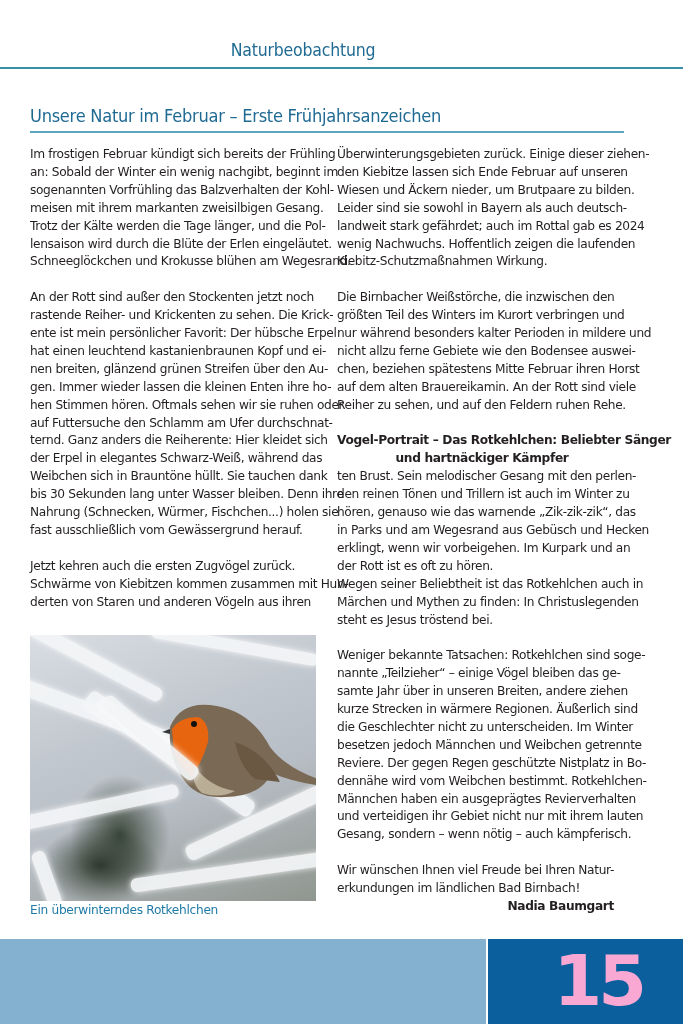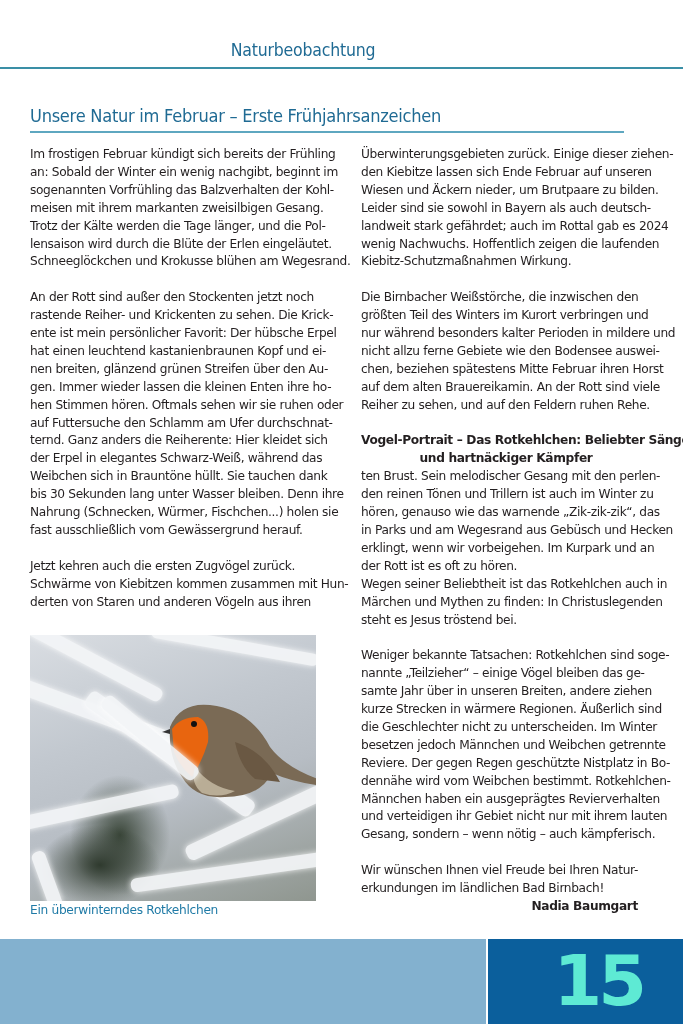--- a/index.html
+++ b/index.html
@@ -32,21 +32,21 @@
   }
   .col {
     position: absolute; top: 146px; width: 290px;
     font-size: 12.2px; line-height: 17.9px;
     letter-spacing: -0.35px;
     font-family: "DejaVu Sans", sans-serif;
   }
   .col p { margin: 0; white-space: nowrap; }
   .col .gap { height: 17.9px; }
   .col-left { left: 30px; }
-  .col-right { left: 337px; margin-left: 24px; }
+  .col-right { left: 337px; }
   .subhead { font-weight: bold; text-align: center; }
   .author { font-weight: bold; text-align: right; padding-right: 13px; }
   .photo {
     position: absolute; left: 30px; top: 635px; width: 286px; height: 266px;
     overflow: hidden;
     background:
       radial-gradient(ellipse 60px 40px at 70px 230px, #2f3a2e 0%, rgba(47,58,46,0) 100%),
       radial-gradient(ellipse 50px 60px at 90px 200px, #3b473a 0%, rgba(59,71,58,0) 100%),
       linear-gradient(160deg, #d9dde2 0%, #c2c8cf 35%, #b7bdc4 60%, #8f968f 100%);
   }
@@ -61,21 +61,21 @@
     position: absolute; left: 0; top: 939px; width: 683px; height: 85px;
     background: #83b1cf;
   }
   .page-box {
     position: absolute; left: 486px; top: 939px; width: 197px; height: 85px;
     background: #0b5f9c;
     border-left: 2px solid #ffffff;
   }
   .page-number {
     position: absolute; right: 42px; top: 2px;
-    color: #5eead4; font-size: 70px; font-weight: bold; line-height: 80px;
+    color: #f9a8d4; font-size: 70px; font-weight: bold; line-height: 80px;
     font-family: "DejaVu Sans", sans-serif; letter-spacing: -4px;
   }
 </style>
 </head>
 <body>
 
 <div class="section-header">Naturbeobachtung</div>
 <div class="section-rule"></div>
 
 <div class="article-title">Unsere Natur im Februar – Erste Frühjahrsanzeichen</div>

